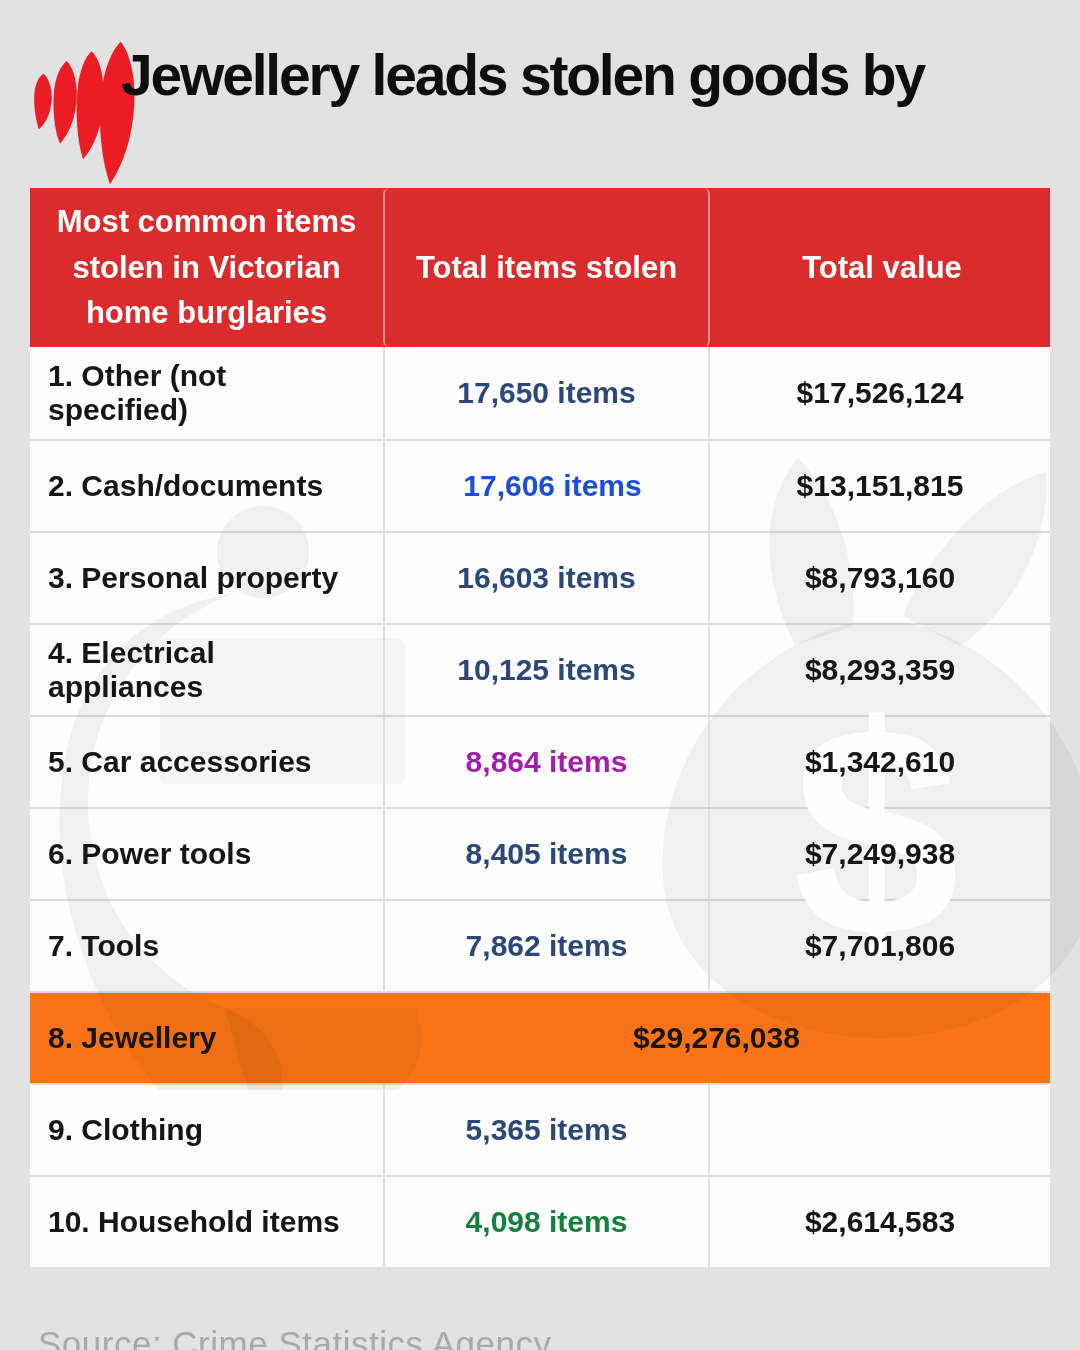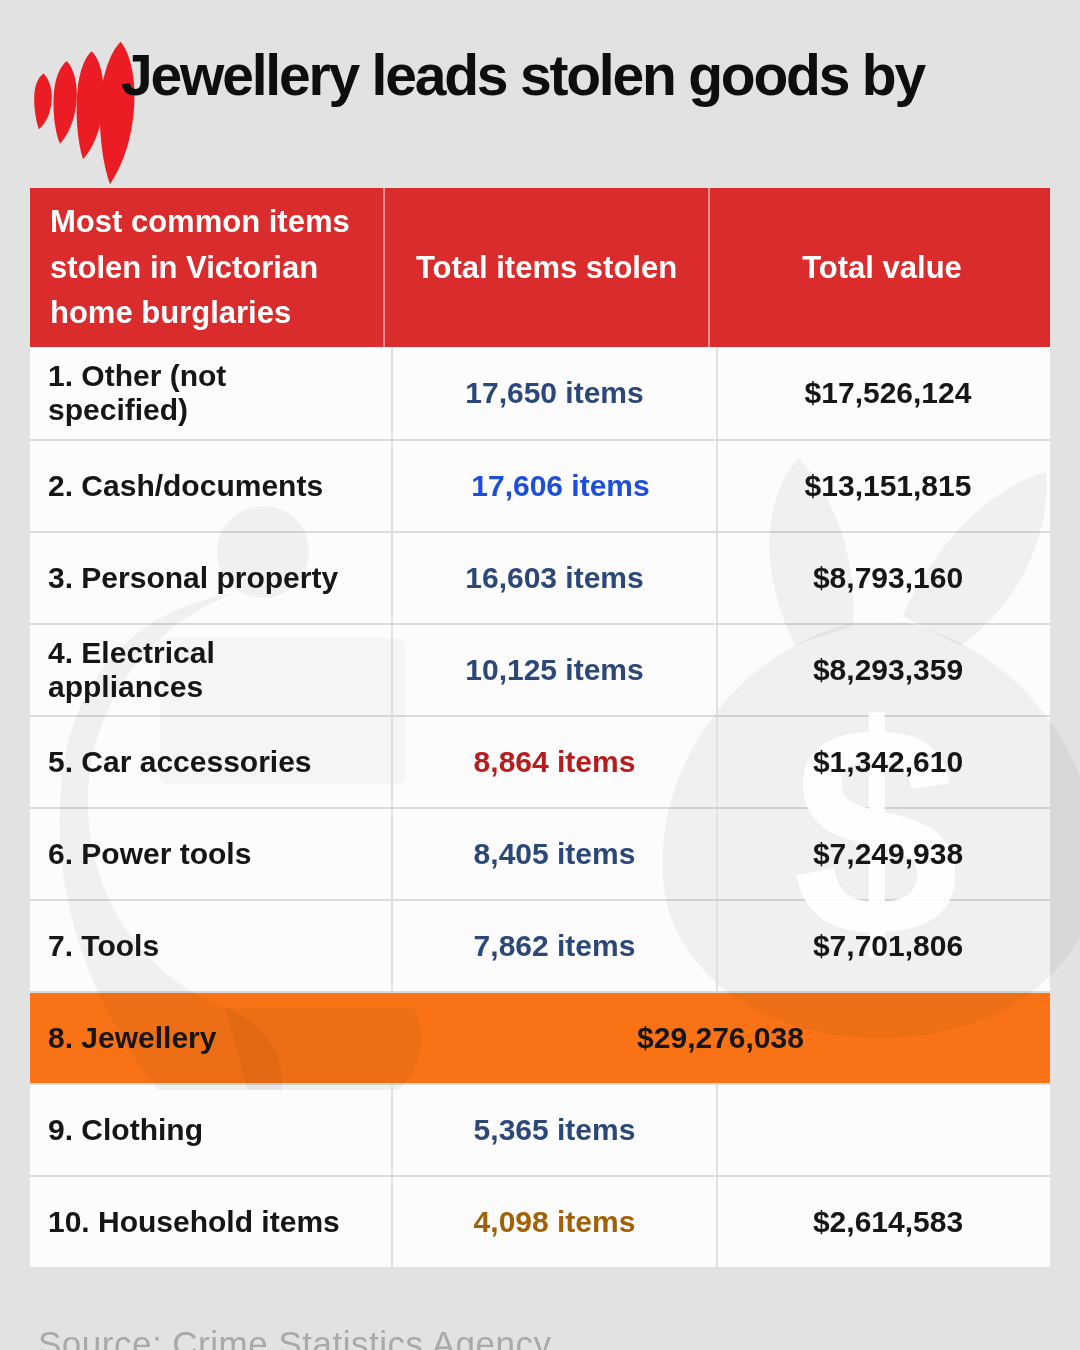--- a/index.html
+++ b/index.html
@@ -20,31 +20,32 @@
   }
 
   
   .table {
     position:absolute; top:188px; left:30px; width:1020px;
   }
   .thead { display:flex; height:159px; }
   .th {
     box-sizing:border-box;
     display:flex; align-items:center; justify-content:center;
-    text-align:left; color:#ffffff; font-weight:700;
+    text-align:center; color:#ffffff; font-weight:700;
     font-size:31px; line-height:1.47;
     padding:0 20px;
+    border-radius:6px;
   }
   .th-1 { width:353px; }
   .th-2 { width:327px; border-left:2px solid rgba(255,255,255,0.45); border-right:2px solid rgba(255,255,255,0.45); }
   .th-3 { flex:1;padding-left:24px; }
 
   .row {
     display:flex; height:92px; background:#fcfcfc;
-    border-top:2px solid #dcdcdc; box-sizing:border-box;gap:8px;
+    border-top:2px solid #dcdcdc; box-sizing:border-box;
   }
   .row:first-child { border-top:none; height:92px; }
   .cell {
     box-sizing:border-box; position:relative; z-index:2;
     display:flex; align-items:center;
     font-size:30px; font-weight:700; color:#161616;
   }
   .c-item  { width:353px; padding-left:18px; padding-right:10px; }
   .c-items { width:327px; justify-content:center; border-left:2px solid #e0e0e0; border-right:2px solid #e0e0e0; }
   .c-value { flex:1; justify-content:center; }
@@ -104,21 +105,21 @@
         <div class="cell c-items" style="color:#2c4879;">16,603 items</div>
         <div class="cell c-value">$8,793,160</div>
       </div>
       <div class="row">
         <div class="cell c-item">4. Electrical appliances</div>
         <div class="cell c-items" style="color:#2c4879;">10,125 items</div>
         <div class="cell c-value">$8,293,359</div>
       </div>
       <div class="row">
         <div class="cell c-item">5. Car accessories</div>
-        <div class="cell c-items" style="color:#b91c1c;">8,864 items</div>
+        <div class="cell c-items" style="color:#a21caf;">8,864 items</div>
         <div class="cell c-value">$1,342,610</div>
       </div>
       <div class="row">
         <div class="cell c-item">6. Power tools</div>
         <div class="cell c-items" style="color:#2c4879;">8,405 items</div>
         <div class="cell c-value">$7,249,938</div>
       </div>
       <div class="row">
         <div class="cell c-item">7. Tools</div>
         <div class="cell c-items" style="color:#2c4879;">7,862 items</div>
@@ -127,21 +128,21 @@
       <div class="row highlight">
         <div class="cell c-item">8. Jewellery</div>
         <div class="cell c-value">$29,276,038</div>
       </div>
       <div class="row">
         <div class="cell c-item">9. Clothing</div>
         <div class="cell c-items" style="color:#2c4879;">5,365 items</div>
       </div>
       <div class="row">
         <div class="cell c-item">10. Household items</div>
-        <div class="cell c-items" style="color:#a16207;">4,098 items</div>
+        <div class="cell c-items" style="color:#15803d;">4,098 items</div>
         <div class="cell c-value">$2,614,583</div>
       </div>
     </div>
   </div>
 
   <svg class="watermark" viewBox="0 0 1080 660" aria-hidden="true">
 
     <g fill="rgba(17,17,17,0.05)">
       <circle cx="263" cy="122" r="46"></circle>
       <path d="M 235 163 C 140 198 85 288 88 378 C 91 468 140 543 225 578 C 265 595 285 623 282 660 L 158 660 C 95 580 55 480 60 373 C 65 253 130 180 235 163 Z"></path>

